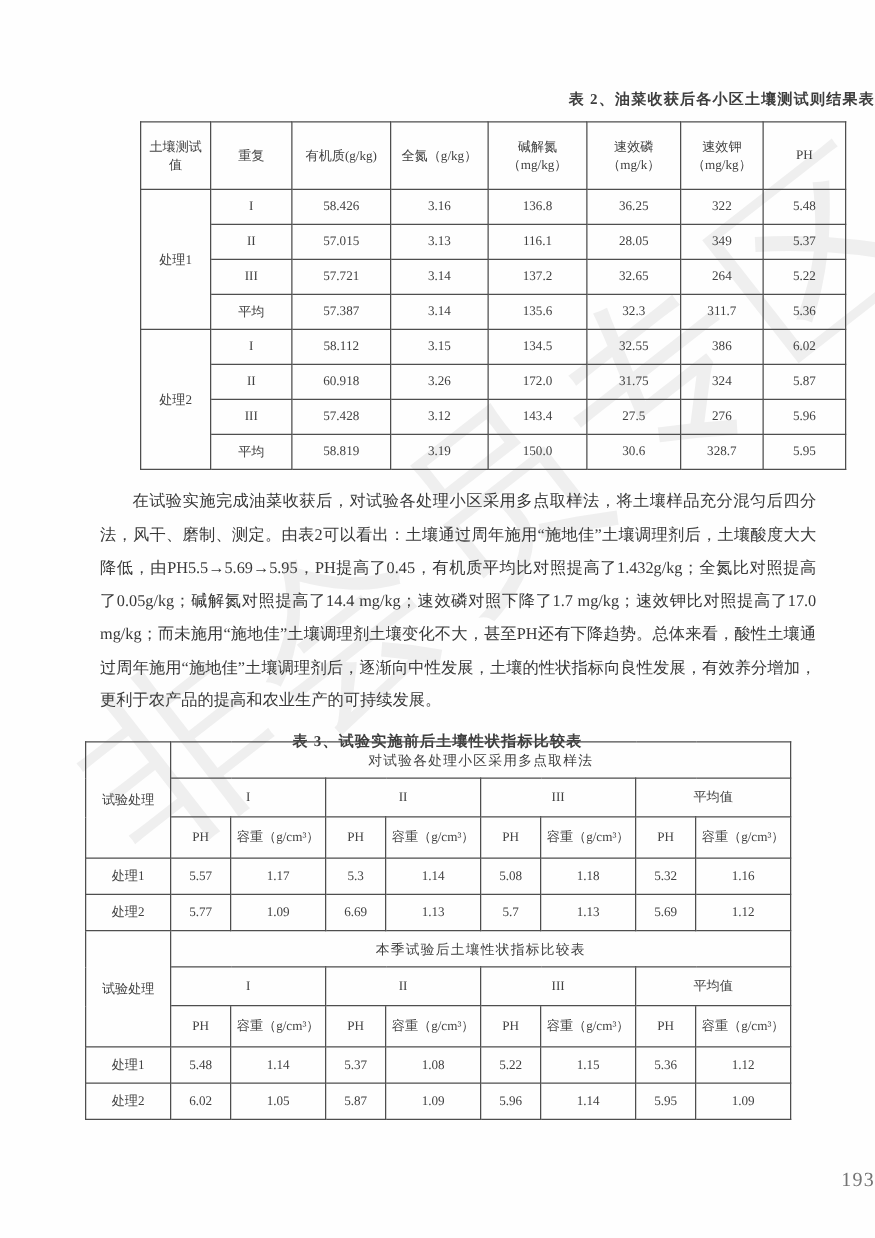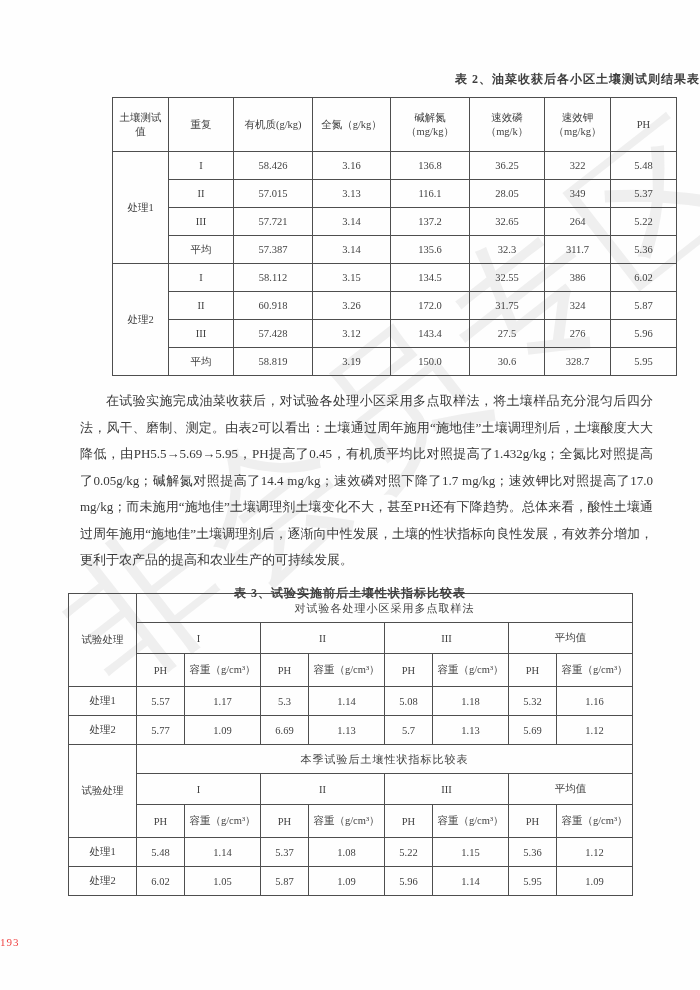--- a/index.html
+++ b/index.html
@@ -40,22 +40,22 @@
   .body-para{
     position:absolute;left:64px;top:372px;width:573px;margin:16px;
     font-size:13px;line-height:26.5px;text-align:justify;text-indent:2em;
     color:#383838;
   }
   .section-heading{
     position:absolute;left:64px;top:548px;width:573px;
     font-size:13px;font-weight:bold;color:#353535;text-indent:2em;
   }
   .page-number{
-    position:absolute;top:936px;left:0;width:700px;text-align:left;
-    font-size:11px;color:#ef4444;letter-spacing:1px;
+    position:absolute;top:936px;left:0;width:700px;text-align:right;
+    font-size:16px;color:#737373;letter-spacing:1px;
   }
   .watermark{
     position:absolute;left:85px;top:575px;
     font-size:150px;line-height:150px;white-space:nowrap;
     color:rgba(130,130,130,0.12);
     transform:rotate(-38deg);transform-origin:left center;
     letter-spacing:12px;pointer-events:none;user-select:none;
   }
 </style>
 </head>

